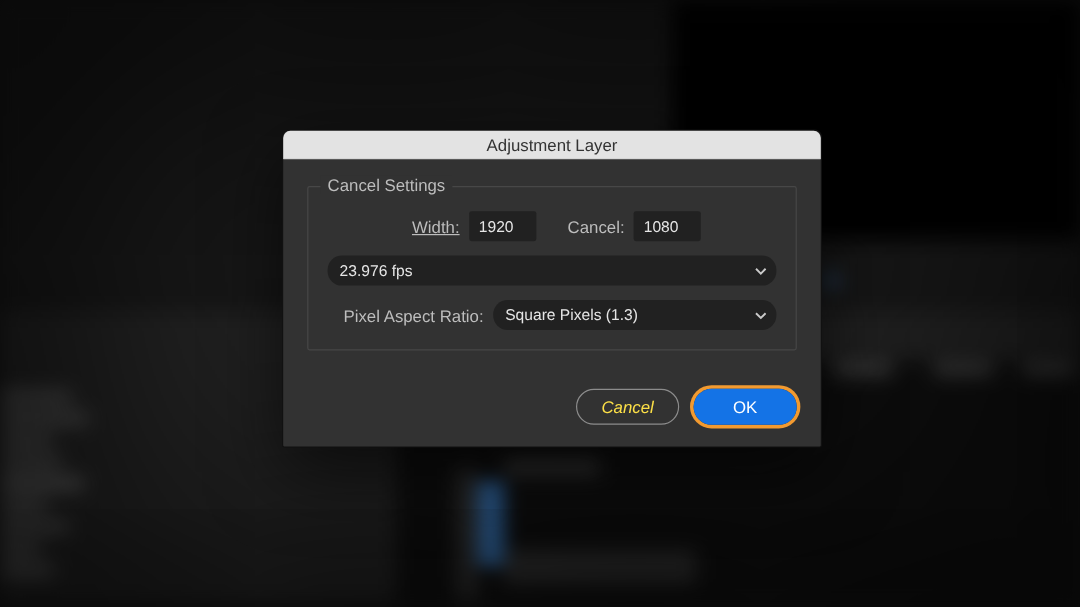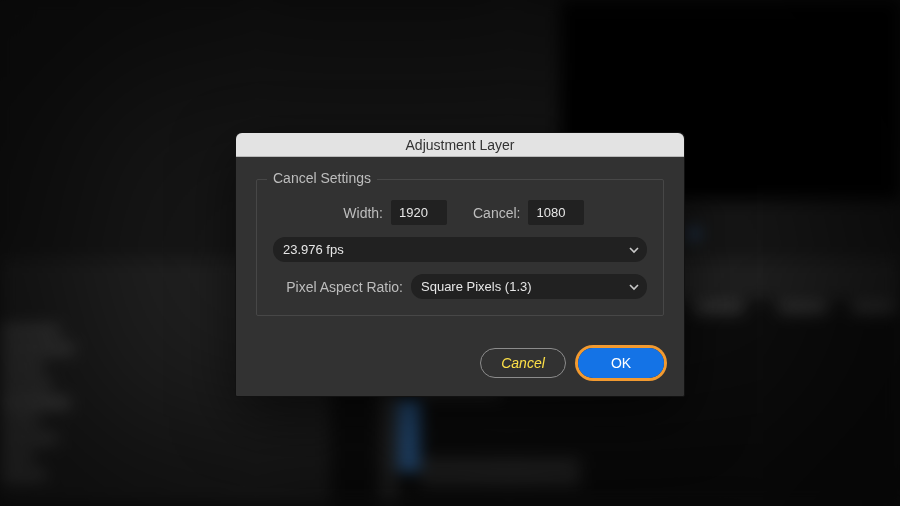--- a/index.html
+++ b/index.html
@@ -49,21 +49,21 @@
   .vignette {
     position: absolute; inset:0;
     box-shadow: inset 0 0 180px 60px rgba(0,0,0,0.7);
     pointer-events: none;
   }
 
   
   .dialog {
     position: absolute;
     left: 235px;
-    top: 132px;
+    top: 108px;
     width: 450px;
     background: var(--bg-dialog);
     border: 1px solid #111;
     box-shadow: 0 20px 60px rgba(0,0,0,0.6);
     border-radius: 6px 6px 2px 2px;
     overflow: visible;
   }
 
   .titlebar {
     background: var(--bg-titlebar);
@@ -105,21 +105,21 @@
     gap: 8px;
   }
   .row:last-child { margin-bottom: 2px; }
 
   .lbl {
     color: var(--text-dim);
     font-size: 14px;
     text-align: right;
   }
 
-  .lbl-width   { flex: 0 0 110px; }
+  .lbl-width   { flex: 0 0 110px; text-decoration: underline; }
   .lbl-height  { flex: 0 0 auto; margin-left: 18px; }
   .lbl-full    { flex: 0 0 130px; }
 
   input[type=text].tinput {
     background: var(--bg-input);
     border: none;
     color: var(--text-light);
     font-size: 13px;
     padding: 5px 8px;
     width: 56px;

